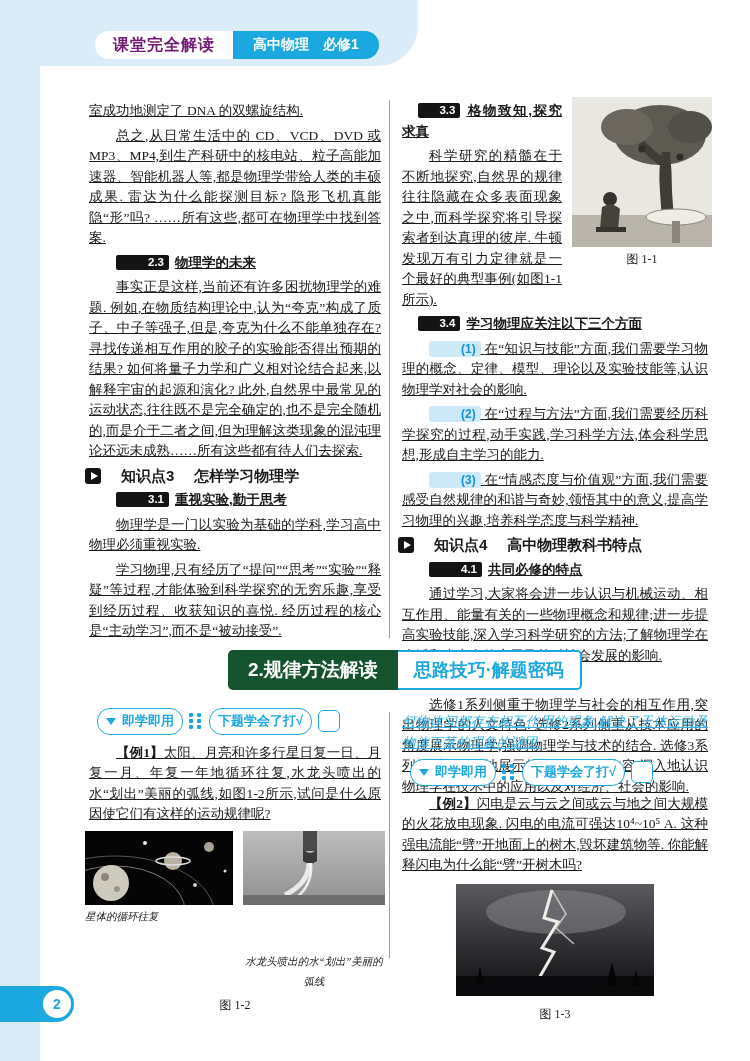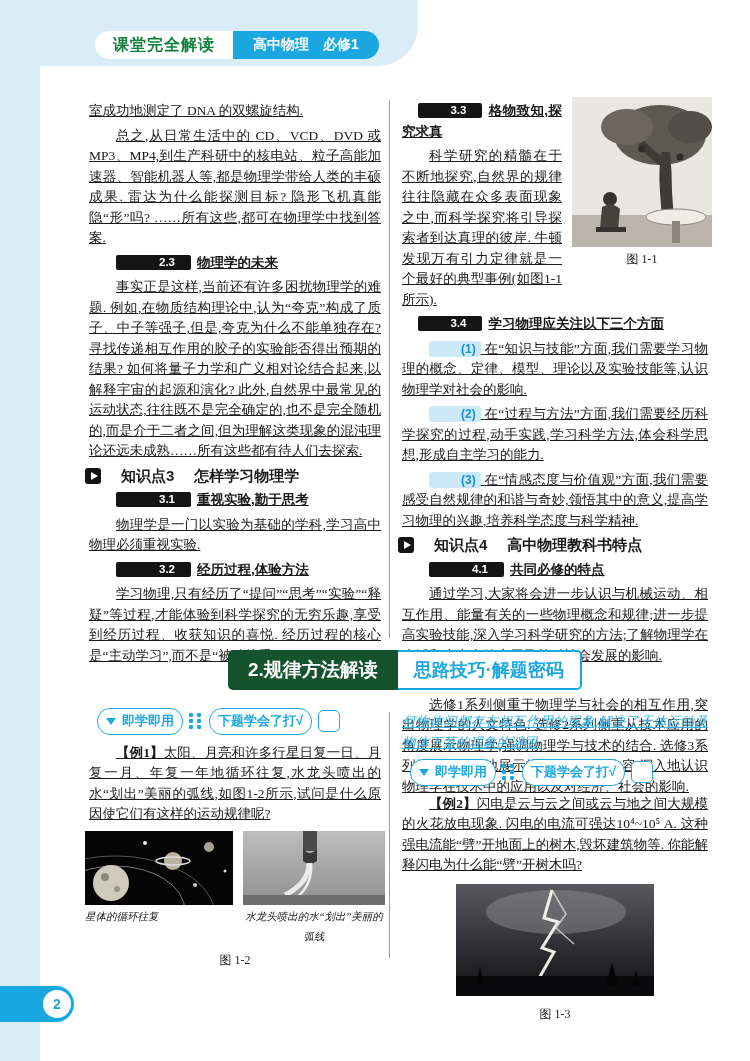--- a/index.html
+++ b/index.html
@@ -5,31 +5,31 @@
   html,body{margin:0;padding:0;}
   body{
     width:750px;height:1061px;position:relative;background:#ffffff;
     font-family:"Liberation Serif","DejaVu Serif",serif;color:#1a1a1a;
     overflow:hidden;
   }
   
   .left-strip{position:absolute;left:0;top:0;width:40px;height:1061px;background:#d9ecf8;}
   .header-band{position:absolute;left:0;top:0;width:418px;height:66px;background:#d9ecf8;border-radius:0 0 40px 0;}
   .header-pills{position:absolute;left:95px;top:31px;height:28px;display:flex;align-items:stretch;}
-  .brand-pill{background:#ffffff;color:#15803d;font-family:"Liberation Sans",sans-serif;font-weight:bold;font-size:16px;display:flex;align-items:center;padding:0 18px;border-radius:15px 0 0 15px;letter-spacing:1px;}
+  .brand-pill{background:#ffffff;color:#701a75;font-family:"Liberation Sans",sans-serif;font-weight:bold;font-size:16px;display:flex;align-items:center;padding:0 18px;border-radius:15px 0 0 15px;letter-spacing:1px;}
   .subject-pill{background:#1ba7e0;color:#ffffff;font-family:"Liberation Sans",sans-serif;font-weight:bold;font-size:14px;display:flex;align-items:center;gap:14px;padding:0 20px;border-radius:0 15px 15px 0;}
   .page-tab{position:absolute;left:0;top:986px;width:74px;height:36px;background:#1ba7e0;border-radius:0 18px 18px 0;}
   .page-tab .circ{position:absolute;right:3px;top:4px;width:28px;height:28px;background:#ffffff;border-radius:50%;display:flex;align-items:center;justify-content:center;color:#1ba7e0;font-family:"Liberation Sans",sans-serif;font-weight:bold;font-size:14px;}
   .divider{position:absolute;width:1px;background:#9aa0a6;}
   
   .col{position:absolute;font-size:13.5px;line-height:20.5px;text-align:justify;}
   .col p{margin:4px;text-decoration:underline;}
   .ind{text-indent:2em;}
   .secline{margin:2px 0;text-indent:2em;}
-  .badge{display:inline-block;background:#141414;color:#ffffff;font-family:"Liberation Sans",sans-serif;font-weight:bold;font-size:11.5px;line-height:15px;padding:0 16px;border-radius:2px;vertical-align:1px;}
+  .badge{display:inline-block;background:#141414;color:#ffffff;font-family:"Liberation Sans",sans-serif;font-weight:bold;font-size:11.5px;line-height:15px;padding:0 5px;border-radius:2px;vertical-align:1px;}
   .sectitle{font-weight:bold;font-family:"Liberation Sans",sans-serif;font-size:13.5px;margin-left:6px;}
   .kp{margin:3px 0;display:flex;align-items:center;gap:20px;text-indent:0;}
   .play-icon{width:16px;height:16px;background:#141414;border-radius:3px;display:inline-flex;align-items:center;justify-content:center;flex:none;}
   .play-icon .tri{width:0;height:0;border-top:4px solid transparent;border-bottom:4px solid transparent;border-left:7px solid #ffffff;margin-left:2px;}
   .kp b{font-family:"Liberation Sans",sans-serif;font-size:15px;}
   .numbadge{display:inline-block;background:#cde9f8;color:#1593cf;font-family:"Liberation Sans",sans-serif;font-weight:bold;font-size:12px;line-height:16px;padding:0 5px;border-radius:3px;}
   .analysis{color:#35b3ea;font-style:italic;}
   .analysis b{font-style:normal;}
   
   .fig-right{float:right;width:140px;margin:0 0 4px 10px;text-align:center;}
@@ -76,23 +76,20 @@
     <span class="play-icon">
         <span class="tri"></span>
       </span>
     <b>知识点3</b>
     <b>怎样学习物理学</b>
   </div>
   <p class="secline">
     <span class="badge">3.1</span><span class="sectitle">重视实验,勤于思考</span>
   </p>
   <p class="ind">物理学是一门以实验为基础的学科,学习高中物理必须重视实验.</p>
-  <p class="secline">
-    <span class="badge">3.2</span><span class="sectitle">经历过程,体验方法</span>
-  </p>
   <p class="ind">学习物理,只有经历了“提问”“思考”“实验”“释疑”等过程,才能体验到科学探究的无穷乐趣,享受到经历过程、收获知识的喜悦. 经历过程的核心是“主动学习”,而不是“被动接受”.</p>
 </div>
 
 <div class="col" style="left:398px;top:97px;width:314px;">
   <div class="fig-right">
     <svg class="imgbox" width="140" height="150" viewBox="0 0 140 150">
       <rect width="140" height="150" fill="#e9e7e2"></rect>
       <ellipse cx="88" cy="38" rx="46" ry="30" fill="#5d5a52"></ellipse>
       <ellipse cx="55" cy="30" rx="26" ry="18" fill="#6b675e"></ellipse>
       <ellipse cx="118" cy="30" rx="22" ry="16" fill="#524f48"></ellipse>
@@ -195,21 +192,21 @@
       <rect width="142" height="74" fill="url(#fg)"></rect>
       <rect x="60" y="0" width="14" height="20" fill="#4a4a4a"></rect>
       <path d="M60 18 Q67 26 74 18 L74 30 Q67 36 60 30 Z" fill="#3a3a3a"></path>
       <path d="M66 32 Q66 52 42 64" stroke="#f2f2f2" stroke-width="5" fill="none" opacity="0.9"></path>
       <path d="M68 32 Q70 54 52 68" stroke="#ffffff" stroke-width="2.5" fill="none" opacity="0.8"></path>
       <rect y="64" width="142" height="10" fill="#6e6e6e"></rect>
     </svg>
   </div>
   <div class="smallcaps">
     <span style="width:148px;text-align:left;">星体的循环往复</span>
-    <span style="width:142px;text-align:center;">水龙头喷出的水“划出”美丽的弧线</span>
+    <span style="width:142px;text-align:center;margin-top:45px;">水龙头喷出的水“划出”美丽的弧线</span>
   </div>
   <div class="figcap">图 1-2</div>
 </div>
 
 <div class="col" style="left:398px;top:708px;width:314px;">
   <p class="analysis">何物体间都存在相互作用的现象,解决了天体运动及物体下落的现象的谜团.</p>
   <div class="widget" style="margin-top:6px;">
     <span class="wbox">
       <span class="tri-down"></span>
       <span>即学即用</span>

